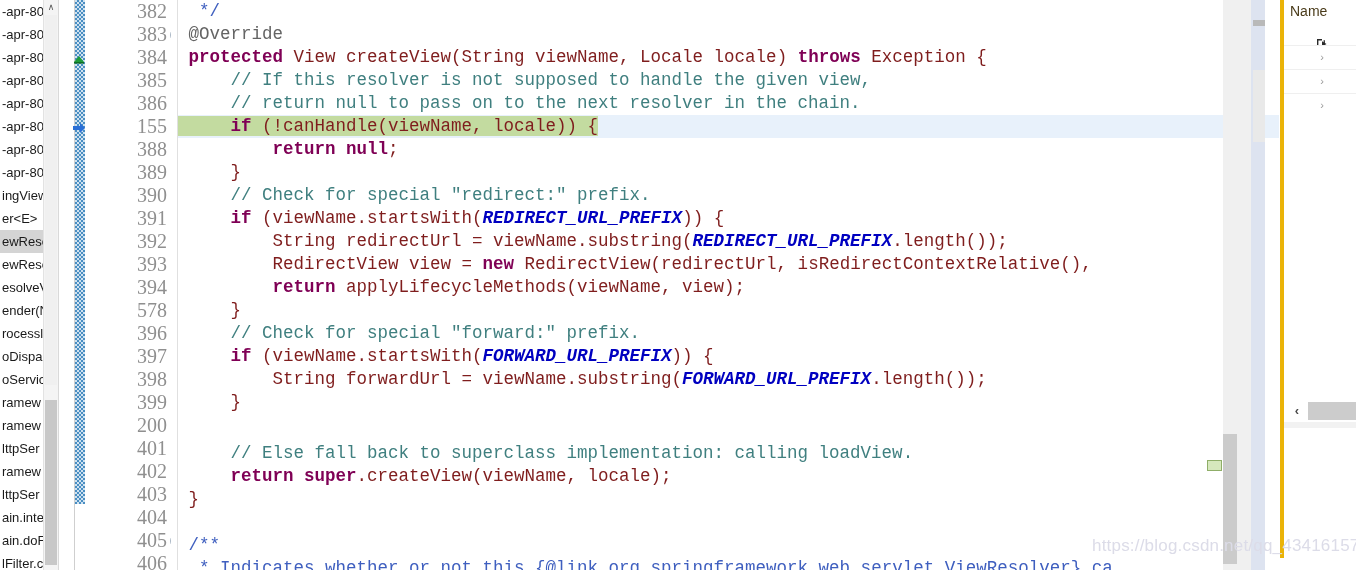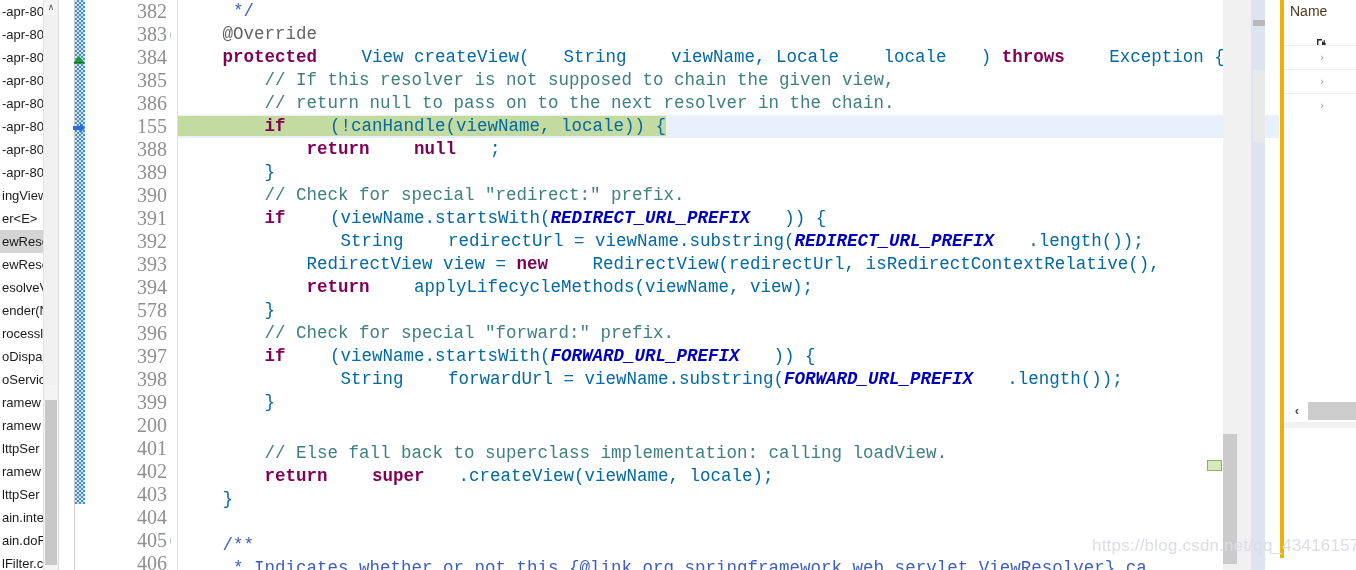--- a/index.html
+++ b/index.html
@@ -95,21 +95,21 @@
     font-size:17.5px;color:#3b3b3b;letter-spacing:0px;
     position:relative;
   }
   .cline.current{background:#e8f1fb;}
   .sel{background:#c3dba0;}
 
   .kw{color:#7f0055;font-weight:bold;}
   .cmt{color:#3f7f7f;}
   .jdoc{color:#3f5fbf;}
   .fld{color:#0000c0;font-weight:bold;font-style:italic;text-align:right;}
-  .pln{color:#0369a1;padding-left:34px;}
+  .pln{color:#7f1d1d;}
   .ann{color:#646464;text-align:right;}
   .ov-mark{
     position:absolute;right:57px;top:460px;width:13px;height:9px;
     background:#d6e8bd;border:1px solid #8fae68;
   }
   .edit-vthumb{
     position:absolute;right:28px;top:0;width:28px;height:570px;background:#f0f0f0;
   }
   .edit-vthumb-inner{
     position:absolute;right:42px;top:0;width:14px;height:570px;background:#f0f0f0;
@@ -248,21 +248,21 @@
         <div class="gline"><span>404</span></div>
         <div class="gline"><span>405</span><span class="fold"></span></div>
         <div class="gline"><span>406</span></div>
       </div>
     <div class="gutter-right-strip"></div>
 
     <div class="code" id="code">
         <div class="cline"><span class="pln">  </span><span class="jdoc">*/</span></div>
         <div class="cline"><span class="pln"> </span><span class="ann">@Override</span></div>
         <div class="cline"><span class="pln"> </span><span class="kw">protected</span><span class="pln"> View createView(</span><span class="pln">String</span><span class="pln"> viewName, Locale </span><span class="pln">locale</span><span class="pln">) </span><span class="kw">throws</span><span class="pln"> Exception {</span></div>
-        <div class="cline"><span class="pln">     </span><span class="cmt">// If this resolver is not supposed to chain the given view,</span></div>
+        <div class="cline"><span class="pln">     </span><span class="cmt">// If this resolver is not supposed to handle the given view,</span></div>
         <div class="cline"><span class="pln">     </span><span class="cmt">// return null to pass on to the next resolver in the chain.</span></div>
         <div class="cline current"><span class="pln sel">     </span><span class="kw sel">if</span><span class="pln sel"> (!canHandle(viewName, locale)) {</span></div>
         <div class="cline"><span class="pln">         </span><span class="kw">return</span><span class="pln"> </span><span class="kw">null</span><span class="pln">;</span></div>
         <div class="cline"><span class="pln">     }</span></div>
         <div class="cline" style="overflow: visible;"><span class="pln">     </span><span class="cmt">// Check for special "redirect:" prefix.</span></div>
         <div class="cline"><span class="pln">     </span><span class="kw">if</span><span class="pln"> (viewName.startsWith(</span><span class="fld">REDIRECT_URL_PREFIX</span><span class="pln">)) {</span></div>
         <div class="cline"><span class="pln">         </span><span class="pln">String</span><span class="pln"> redirectUrl = viewName.substring(</span><span class="fld">REDIRECT_URL_PREFIX</span><span class="pln">.length());</span></div>
         <div class="cline"><span class="pln">         RedirectView view = </span><span class="kw">new</span><span class="pln"> RedirectView(redirectUrl, isRedirectContextRelative(),</span></div>
         <div class="cline"><span class="pln">         </span><span class="kw">return</span><span class="pln"> applyLifecycleMethods(viewName, view);</span></div>
         <div class="cline"><span class="pln">     }</span></div>

